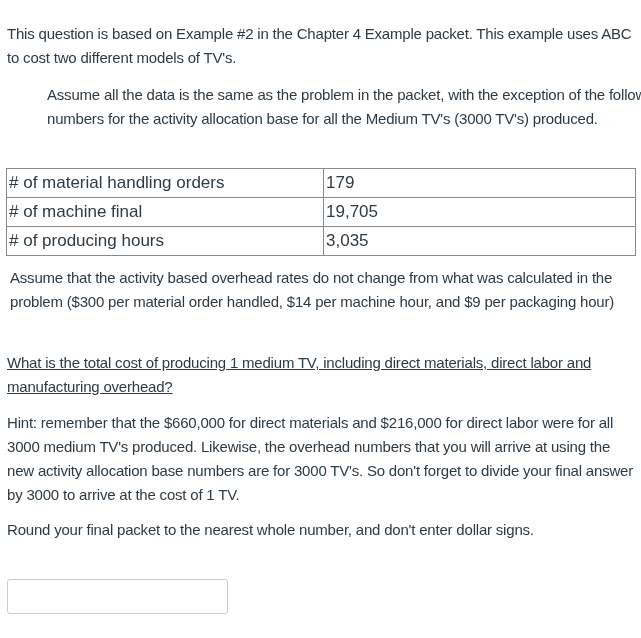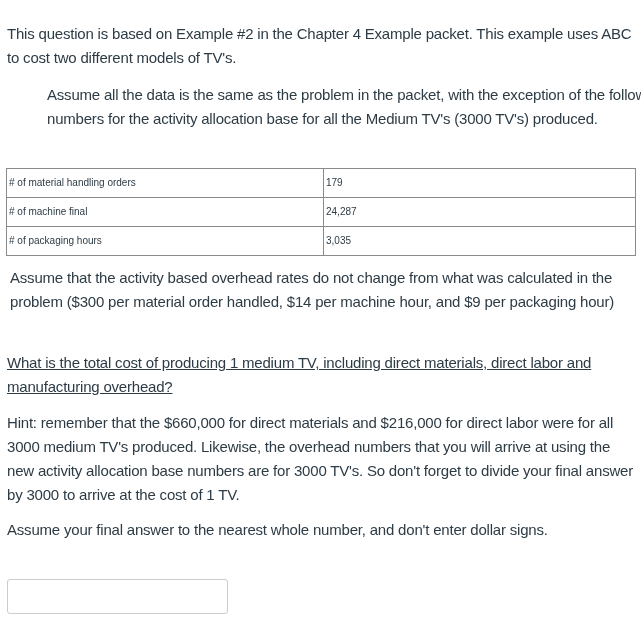--- a/index.html
+++ b/index.html
@@ -11,21 +11,21 @@
     line-height: 24px;
   }
   p { margin: 0 0 12px 0; letter-spacing: -0.2px; }
   table.data {
     position: absolute; left: 6px; top: 168px; width: 630px;
     border-collapse: collapse;
   }
   table.data td {
     border: 1px solid #8a8a8a;
     height: 28px; padding: 0 2px; vertical-align: middle;
-    font-size: 10px; line-height: 20px;
+    font-size: 17px; line-height: 20px;
   }
   table.data td.label { width: 312px; }
   .p1 { position: absolute; left: 7px; top: 22px; width: 628px; }
   .p2 { position: absolute; left: 7px; top: 83px; width: 628px; margin-left: 40px; }
   .p3 { position: absolute; left: 10px; top: 266px; width: 628px; }
   .p4 { position: absolute; left: 7px; top: 351px; width: 628px; text-decoration: underline; }
   .p5 { position: absolute; left: 7px; top: 411px; width: 628px; }
   .p6 { position: absolute; left: 7px; top: 518px; width: 628px; }
   .answer-input {
     position: absolute; left: 7px; top: 579px;
@@ -43,27 +43,27 @@
 <p class="p2">Assume all the data is the same as the problem in the packet, with the exception of the following numbers for the activity allocation base for all the Medium TV's (3000 TV's) produced.</p>
 
 <table class="data">
   <tbody>
     <tr>
       <td class="label"># of material handling orders</td>
       <td>179</td>
     </tr>
     <tr>
       <td class="label"># of machine final</td>
-      <td>24,287</td>
+      <td>19,705</td>
     </tr>
     <tr>
-      <td class="label"># of packaging hours</td>
+      <td class="label"># of producing hours</td>
       <td>3,035</td>
     </tr>
   </tbody>
 </table>
 
 <p class="p3">Assume that the activity based overhead rates do not change from what was calculated in the problem ($300 per material order handled, $14 per machine hour, and $9 per packaging hour)</p>
 <p class="p4">What is the total cost of producing 1 medium TV, including direct materials, direct labor and manufacturing overhead?</p>
 <p class="p5">Hint:  remember that the $660,000 for direct materials and $216,000 for direct labor were for all 3000 medium TV's produced.  Likewise, the overhead numbers that you will arrive at using the new activity allocation base numbers are for 3000 TV's.  So don't forget to divide your final answer by 3000 to arrive at the cost of 1 TV.</p>
-<p class="p6">Assume your final answer to the nearest whole number, and don't enter dollar signs.</p>
+<p class="p6">Round your final packet to the nearest whole number, and don't enter dollar signs.</p>
 
 <input type="text" class="answer-input" placeholder="" style="">
 
 </body></html>

